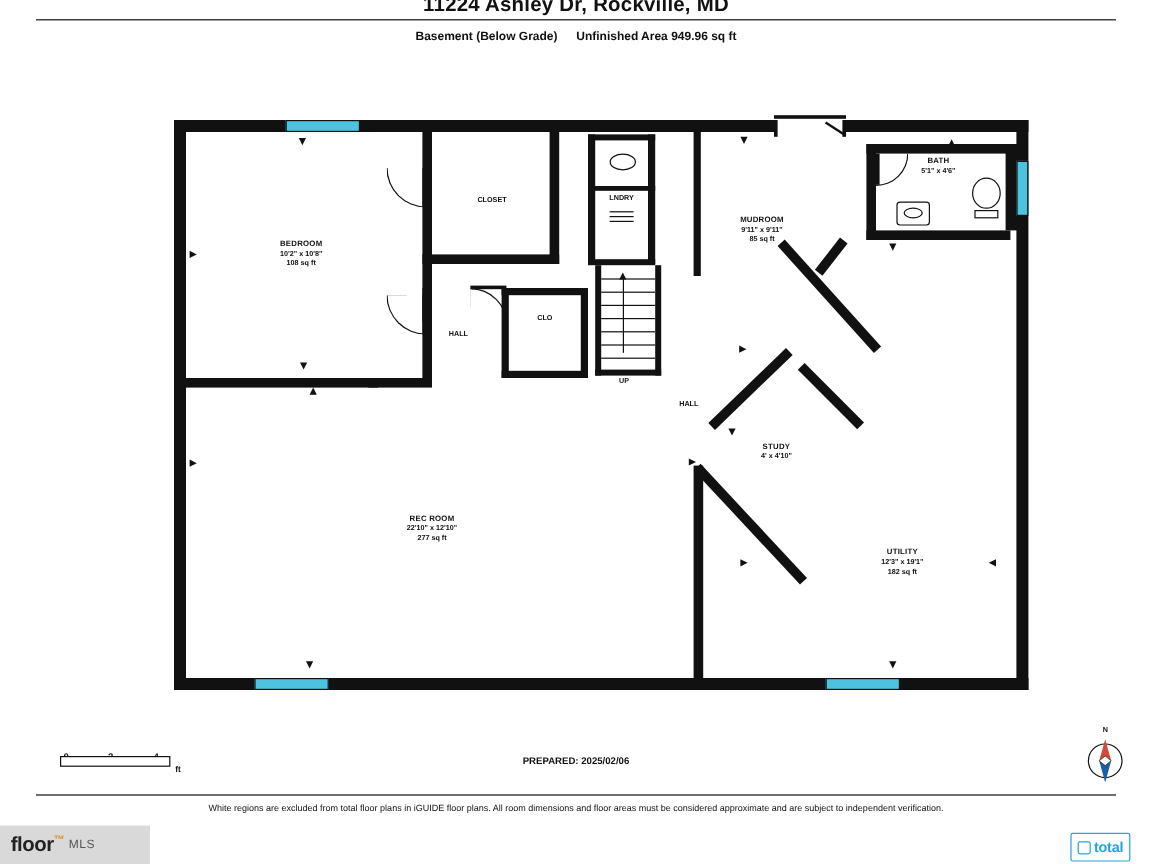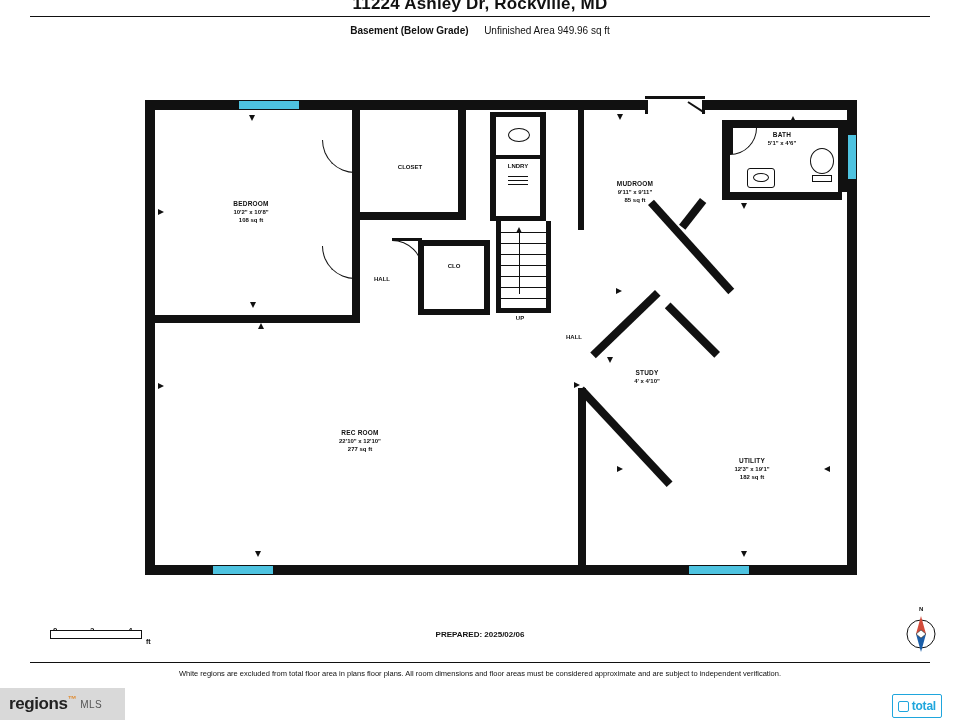--- a/index.html
+++ b/index.html
@@ -16,21 +16,21 @@
     font-size:17px;font-weight:bold;letter-spacing:.2px;color:#111;
   }
   .rule-top{
     position:absolute;top:16px;left:30px;width:900px;height:1px;background:#111;
   }
   .subtitle{
     position:absolute;top:25px;left:0;width:960px;text-align:center;
     font-size:10px;font-weight:bold;color:#111;
   }
   .subtitle .sep{display:inline-block;width:10px;}
-  .subtitle .light{font-weight:normal;text-align:center;}
+  .subtitle .light{font-weight:bold;text-align:center;}
 
   
   .plan{position:absolute;left:0;top:0;width:960px;height:720px;}
 
   
   .wall{position:absolute;background:#111;}
   .white{position:absolute;background:#ffffff;}
   .win{position:absolute;background:#4ec3e0;border:1px solid #111;box-sizing:border-box;}
 
   
@@ -275,25 +275,25 @@
     <span class="nlab">N</span>
     <svg width="42" height="46" viewBox="0 0 42 46">
       <circle cx="21" cy="26" r="14" fill="none" stroke="#111" stroke-width="1"></circle>
       <polygon points="21,8 26,26 21,22 16,26" fill="#d24b3a"></polygon>
       <polygon points="21,44 26,26 21,30 16,26" fill="#1b5ea8"></polygon>
       <polygon points="21,22 26,26 21,30 16,26" fill="#ffffff" stroke="#111" stroke-width="0.6"></polygon>
     </svg>
   </div>
 
   <div class="rule-bot"></div>
-  <div class="disclaimer">White regions are excluded from total floor area in plans floor plans. All room dimensions and floor areas must be considered approximate and are subject to independent verification.</div>
+  <div class="disclaimer">White regions are excluded from total floor plans in iGUIDE floor plans. All room dimensions and floor areas must be considered approximate and are subject to independent verification.</div>
 
   <div class="iguide">
     <span class="gl"></span>
     <span class="gt">total</span>
   </div>
 
   <div class="bright">
-    <span class="b1"><span>regions</span><span class="plus">™</span></span>
+    <span class="b1"><span>floor</span><span class="plus">™</span></span>
     <span class="b2">MLS</span>
   </div>
 
 </div>
 
 </body></html>

